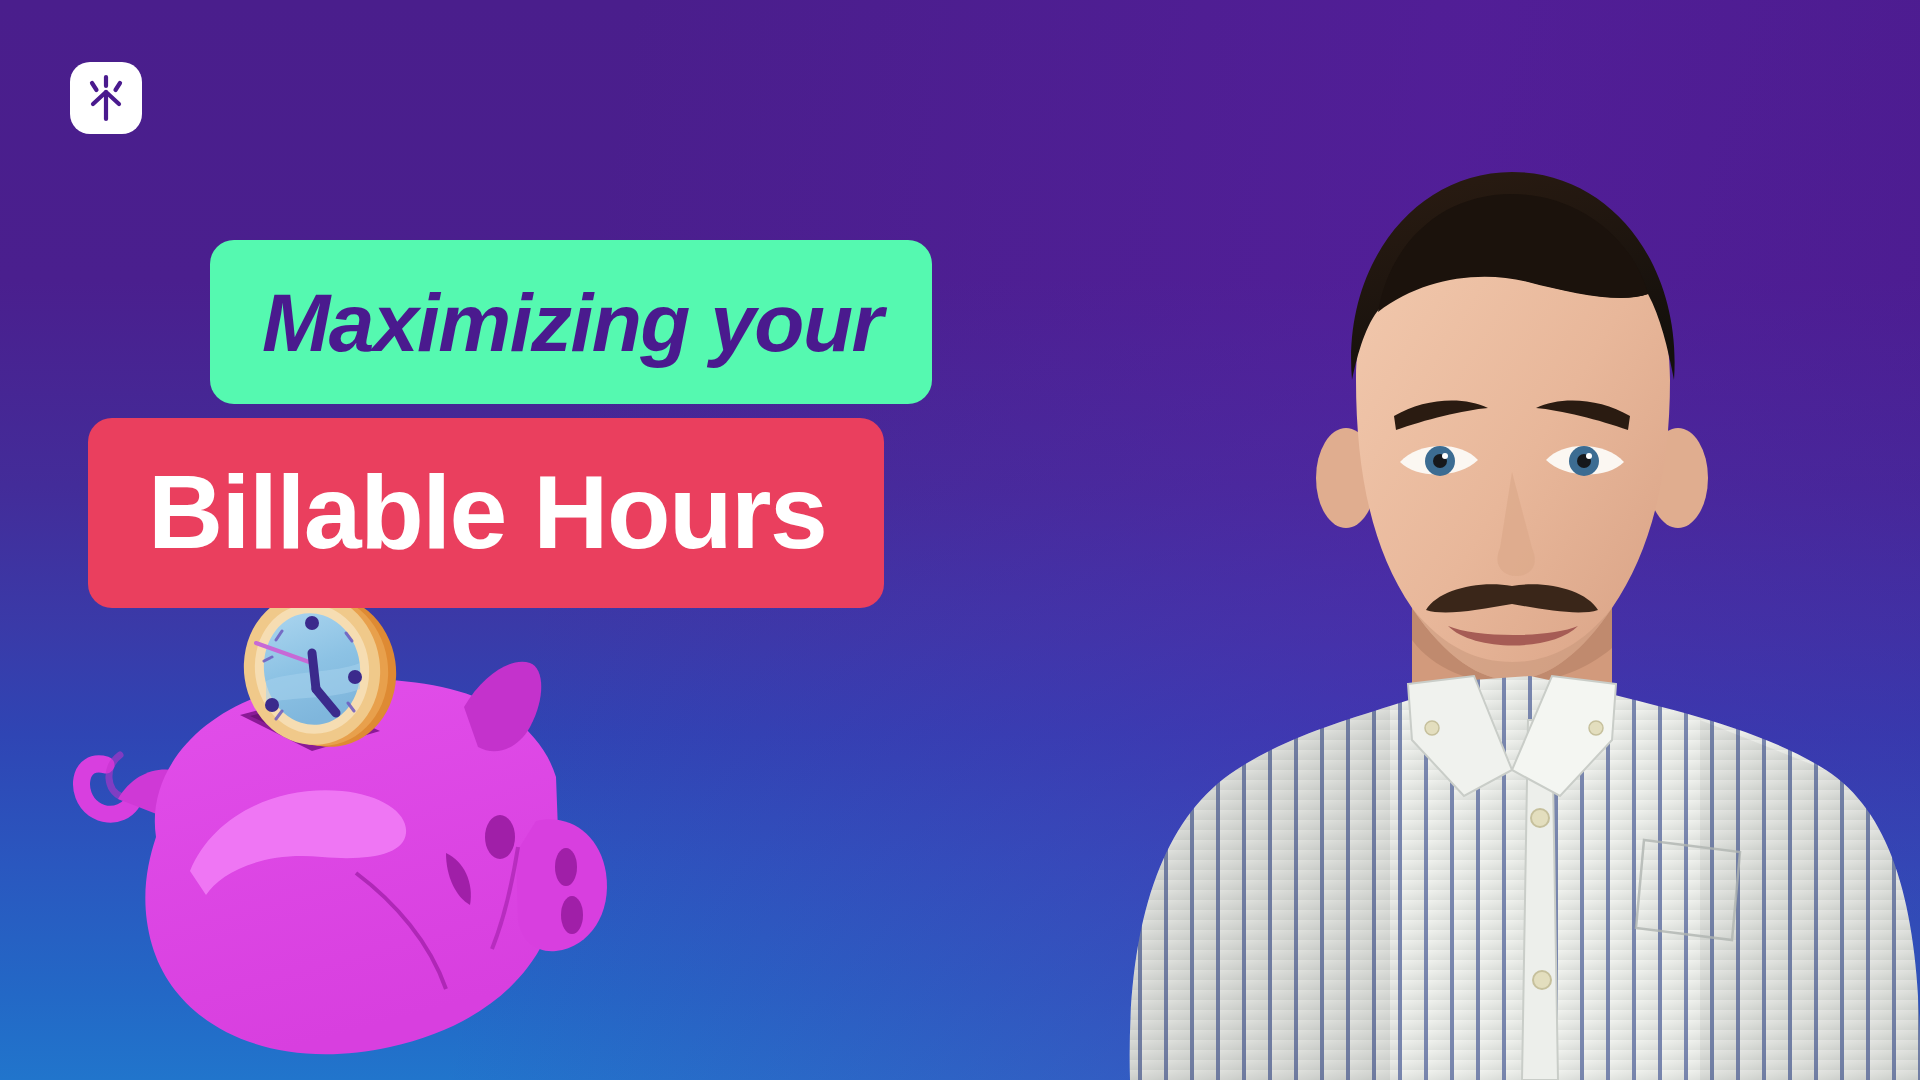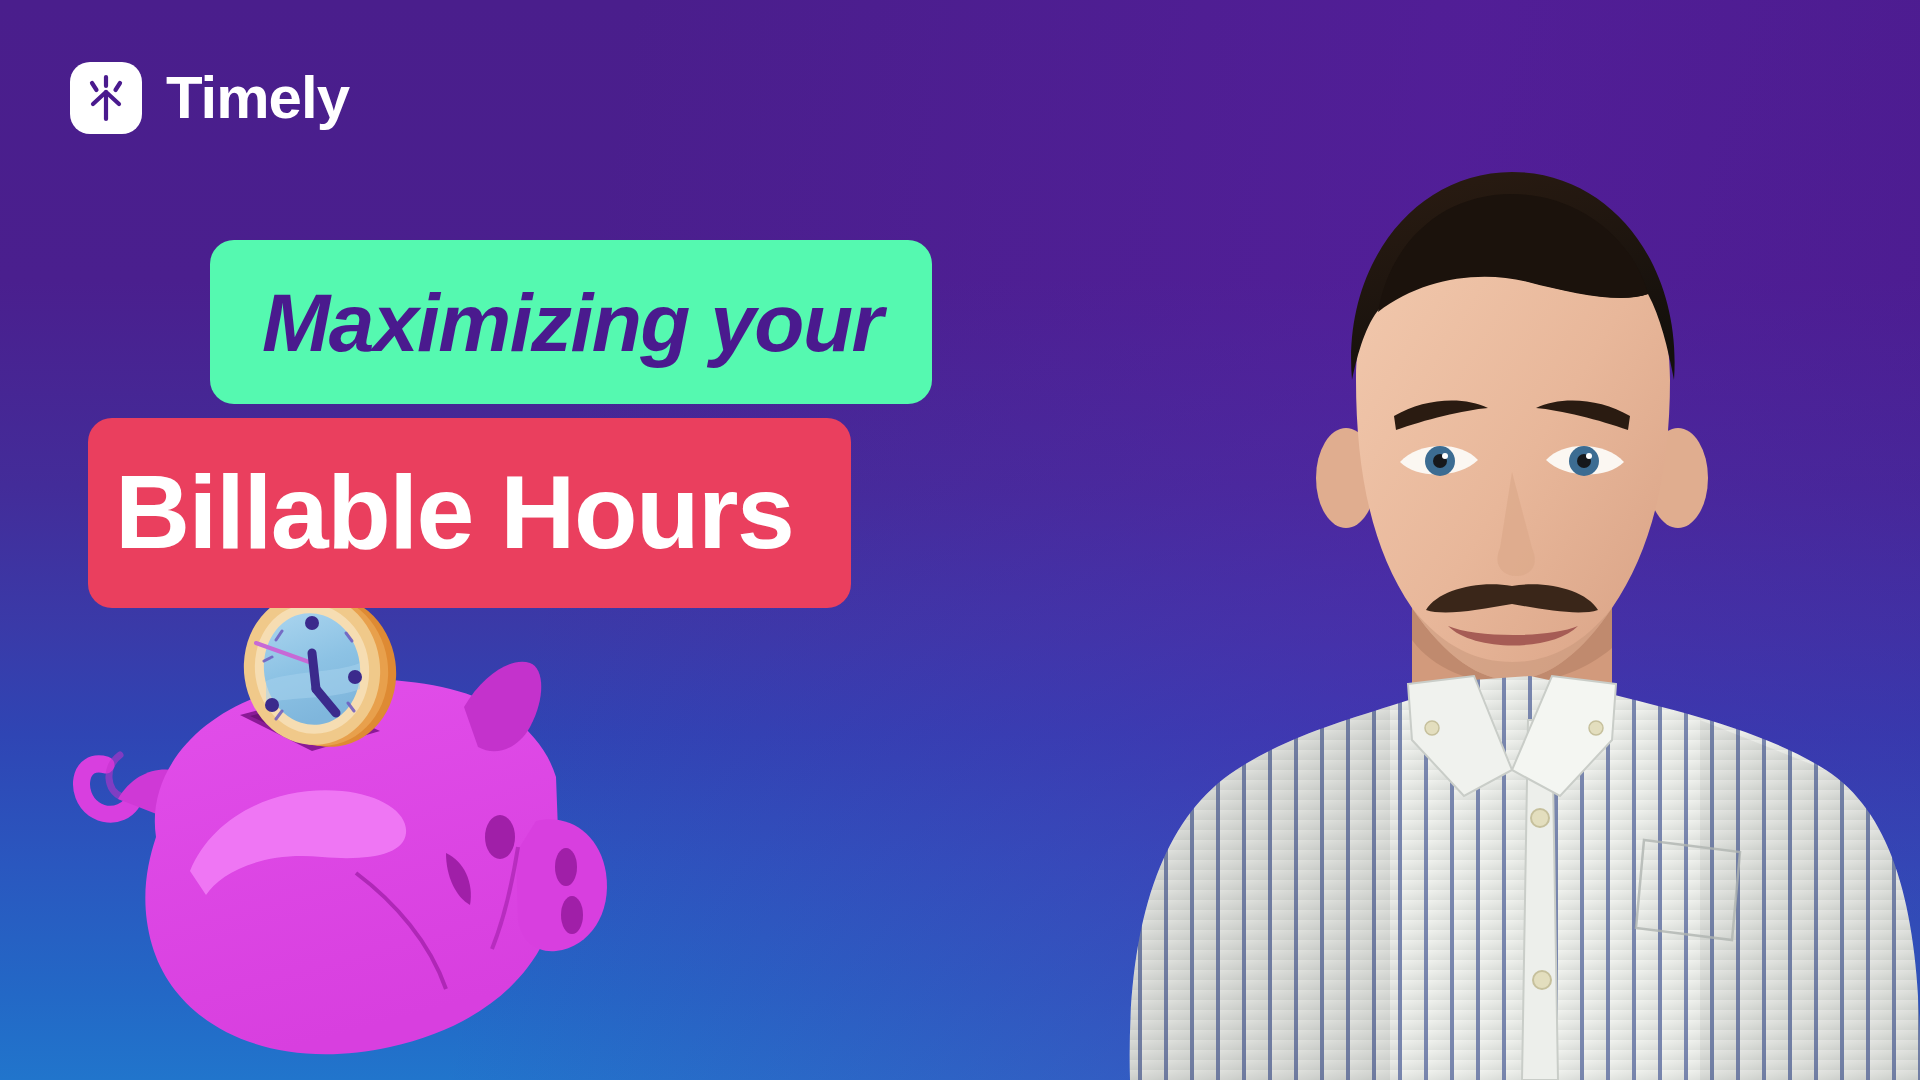--- a/index.html
+++ b/index.html
@@ -82,21 +82,21 @@
     color:#4A1A8E;
     font-size:82px;
     font-weight:700;
     letter-spacing:-1.5px;
     font-style:italic;
   }
   #banner-line2 {
     position:absolute; left:88px; top:178px;
     background:#EA3F5E;
     border-radius:24px;
-    padding:42px 58px 44px 27px;
+    padding:42px 58px 44px 60px;
     color:#ffffff;
     font-size:104px;
     font-weight:700;
     letter-spacing:-1.5px;
   }
 
   
   #presenter {
     position:absolute;
     right:0; bottom:0;
@@ -320,16 +320,15 @@
           <line x1="25" y1="19" x2="25" y2="46"></line>
 
           <polyline points="12,31 25,19 38,31" stroke-linejoin="round"></polyline>
 
           <line x1="25" y1="4" x2="25" y2="13"></line>
           <line x1="11" y1="10" x2="15.5" y2="17"></line>
           <line x1="39" y1="10" x2="34.5" y2="17"></line>
         </g>
       </svg>
     </div>
-    <div id="logo-wordmark">Timely</div>
   </div>
 
 </div>
 
 </body></html>

